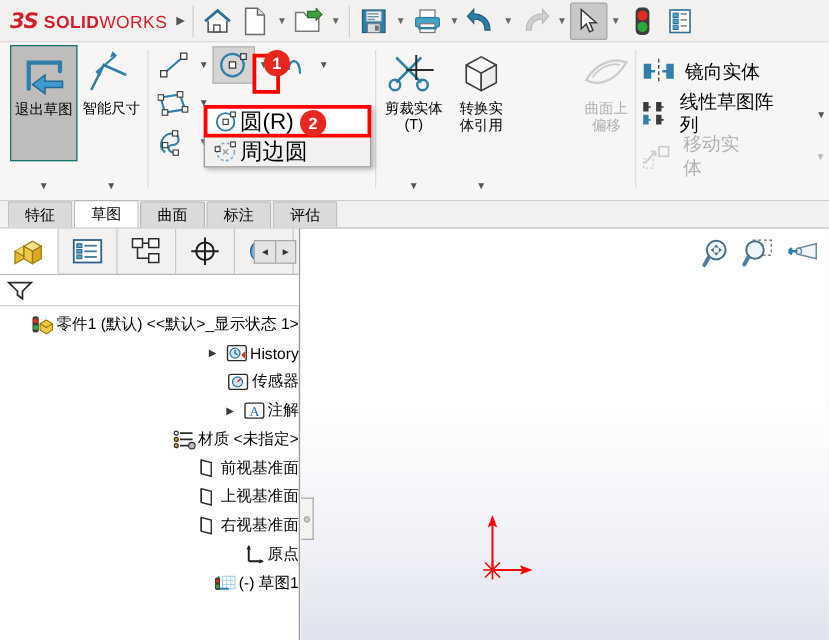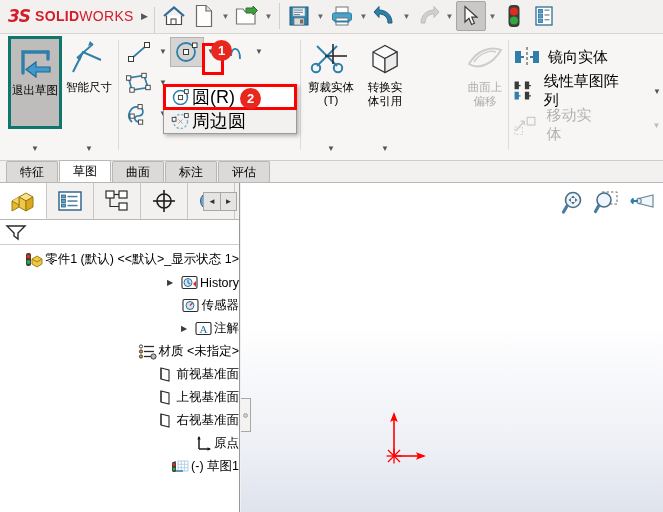--- a/index.html
+++ b/index.html
@@ -11,21 +11,21 @@
     overflow: hidden;
     background: #f0f0f0;
   }
   #app { position: relative; width: 663px; height: 512px; }
 
   
   .topbar {
     position: absolute; left: 0; top: 0; width: 663px; height: 34px;
     background: #f2f1f0;
     border-bottom: 1px solid #d8d6d4;
-    display: flex; align-items: flex-end;
+    display: flex; align-items: center;
   }
   .brand {
     display: flex; align-items: center; gap: 5px;
     padding-left: 8px; width: 150px; height: 34px;
   }
   .brand .ds {
     color: #d51d29; font-weight: bold; font-style: italic;
     font-size: 17px; letter-spacing: -1px; font-family: "DejaVu Sans", sans-serif;
   }
   .brand .sw { font-size: 14px; letter-spacing: .3px; }
@@ -53,21 +53,21 @@
     position: absolute; top: 2px; height: 124px;
     display: flex; align-items: flex-start;
   }
   .rsep { position: absolute; top: 6px; width: 1px; height: 110px; background: #dedcda; }
 
   .bigbtn {
     width: 54px; display: flex; flex-direction: column; align-items: center;
     padding-top: 4px; text-align: center;
   }
   .bigbtn .lbl { font-size: 11.5px; line-height: 13px; margin-top: 1px; }
-  .bigbtn.active { background: #bfbdbb; border: 3px solid #0f766e; height: 93px; }
+  .bigbtn.active { background: #bfbdbb; border: 1px solid #0f766e; height: 93px; }
   .bigbtn.disabled .lbl { color: #b0aeac; }
 
   .smallrow { display: flex; align-items: center; height: 31px; }
   .smallbtn {
     width: 34px; height: 30px; display: flex; align-items: center; justify-content: center;
   }
   .smallbtn.sel { background: #d6d4d2; border: 1px solid #b5b3b1; }
   .caret { width: 14px; text-align: center; font-size: 8px; color: #555; }
   .caret.dis { color: #bbb; }
 

